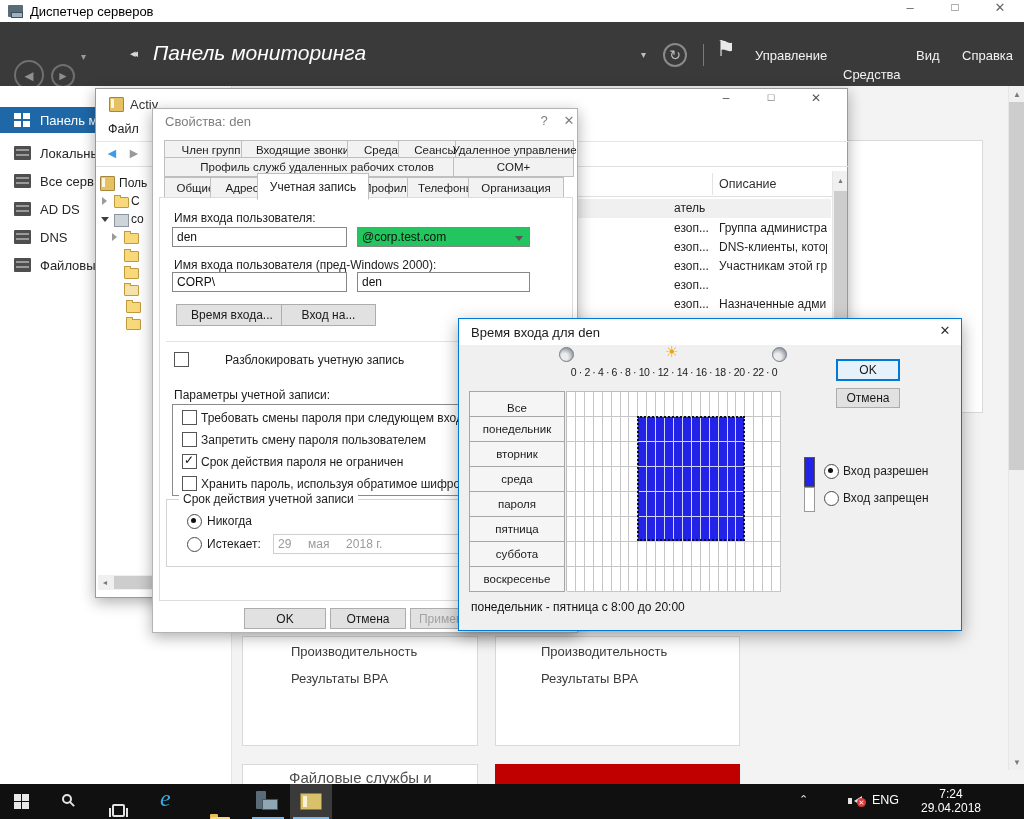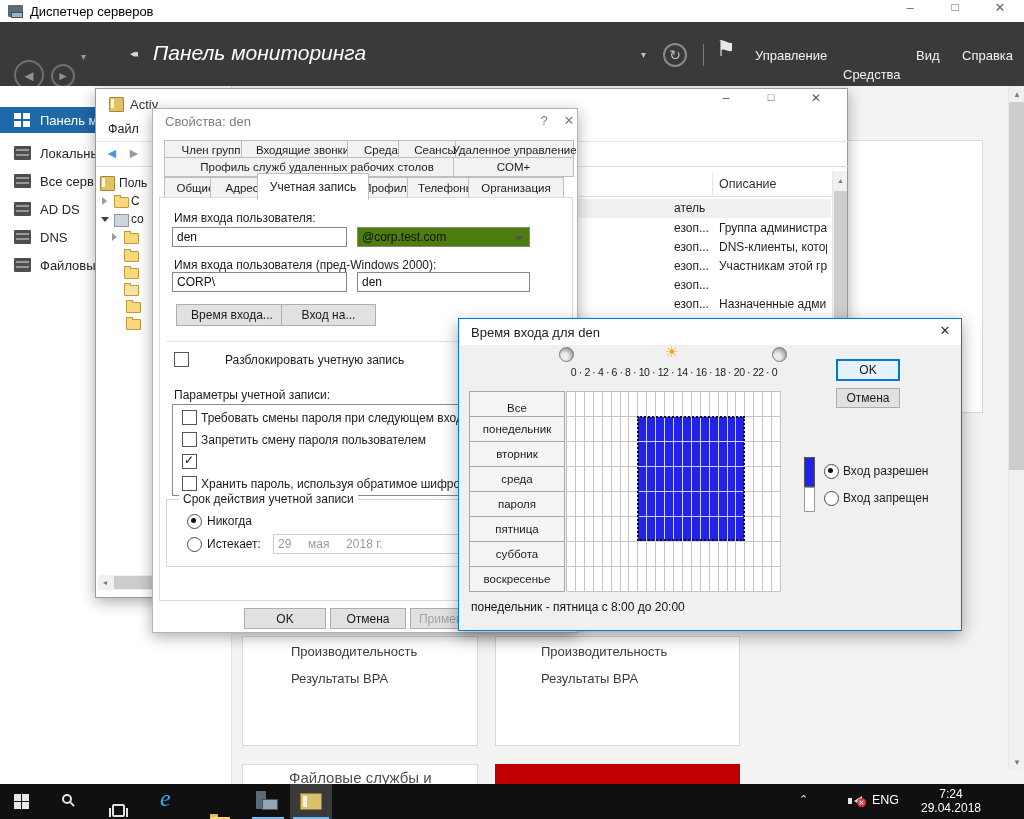--- a/index.html
+++ b/index.html
@@ -26,21 +26,21 @@
   .vscroll{background:#f0f0f0;border-left:1px solid #e6e6e6;}
   .scroll-thumb{background:#cdcdcd;}
   .scroll-arrow{color:#7a7a7a;font-size:8px;display:flex;align-items:center;justify-content:center;}
   
   .win{background:#fff;border:1px solid #9d9d9d;box-shadow:0 4px 14px rgba(0,0,0,.32);}
   .wbtn{background:#e1e1e1;border:1px solid #adadad;font-size:12px;color:#1a1a1a;display:flex;align-items:center;justify-content:center;}
   .wbtn.disabled{color:#a2a2a2;}
   .wbtn.focus{border:1px solid #0078d7;box-shadow:0 0 0 1px #0078d7 inset;background:#e5f1fb;}
   .input{background:#fff;border:1px solid #878787;font-size:12px;color:#111;display:flex;align-items:center;padding:0 4px;white-space:pre;overflow:hidden;}
   .input.disabled{border-color:#cfcfcf;color:#9a9a9a;}
-  .combo{background:#4d7c0f;}
+  .combo{background:#22c55e;}
   .combo-caret{position:absolute;right:6px;top:8px;width:0;height:0;border-left:4px solid transparent;border-right:4px solid transparent;border-top:5px solid #555;}
   .cb{position:absolute;width:13px;height:13px;background:#fff;border:1px solid #555;}
   .cb.checked::after{content:"\2713";position:absolute;left:1px;top:-2px;font-size:12px;color:#111;}
   .radio{position:absolute;width:13px;height:13px;background:#fff;border:1px solid #4a4a4a;border-radius:50%;}
   .radio.on::after{content:"";position:absolute;left:3px;top:3px;width:5px;height:5px;border-radius:50%;background:#111;}
   .flabel{font-size:12px;color:#1c1c1c;white-space:nowrap;}
   .tab{position:absolute;background:#f2f2f2;border:1px solid #bfbfbf;font-size:11.5px;color:#1c1c1c;
        display:flex;align-items:center;justify-content:center;white-space:nowrap;padding:0 7px;}
   .tab.active{background:#fff;border-bottom:1px solid #fff;z-index:4;}
   .groupbox{border:1px solid #d4d4d4;}
@@ -302,20 +302,21 @@
     <span class="cb" style="left:21px;top:243px;"></span>
     <div class="abs flabel" style="left:40px;top:244px;margin-left:32px;">Разблокировать учетную запись</div>
 
     <div class="abs flabel" style="left:21px;top:279px;">Параметры учетной записи:</div>
     <div class="abs" style="left:19px;top:295px;width:385px;height:92px;border:1px solid #8a8a8a;background:#fff;overflow:hidden;">
       <span class="cb" style="left:9px;top:5px;"></span>
       <div class="abs flabel txt" style="left:28px;top:6px;width:352px;">Требовать смены пароля при следующем входе в систему</div>
       <span class="cb" style="left:9px;top:27px;"></span>
       <div class="abs flabel txt" style="left:28px;top:28px;width:352px;">Запретить смену пароля пользователем</div>
       <span class="cb checked" style="left:9px;top:49px;"></span>
+      <div class="abs flabel txt" style="left:28px;top:50px;width:352px;">Срок действия пароля не ограничен</div>
       <span class="cb" style="left:9px;top:71px;"></span>
       <div class="abs flabel txt" style="left:28px;top:72px;width:352px;">Хранить пароль, используя обратимое шифрование</div>
     </div>
 
     <div class="abs groupbox" style="left:13px;top:390px;width:395px;height:68px;">
       <span class="glegend" style="left:12px;top:-8px;">Срок действия учетной записи</span>
       <span class="radio on checked" style="left:20px;top:14px;"></span>
       <span class="abs flabel" style="left:40px;top:14px;">Никогда</span>
       <span class="radio" style="left:20px;top:37px;"></span>
       <span class="abs flabel" style="left:40px;top:37px;">Истекает:</span>

